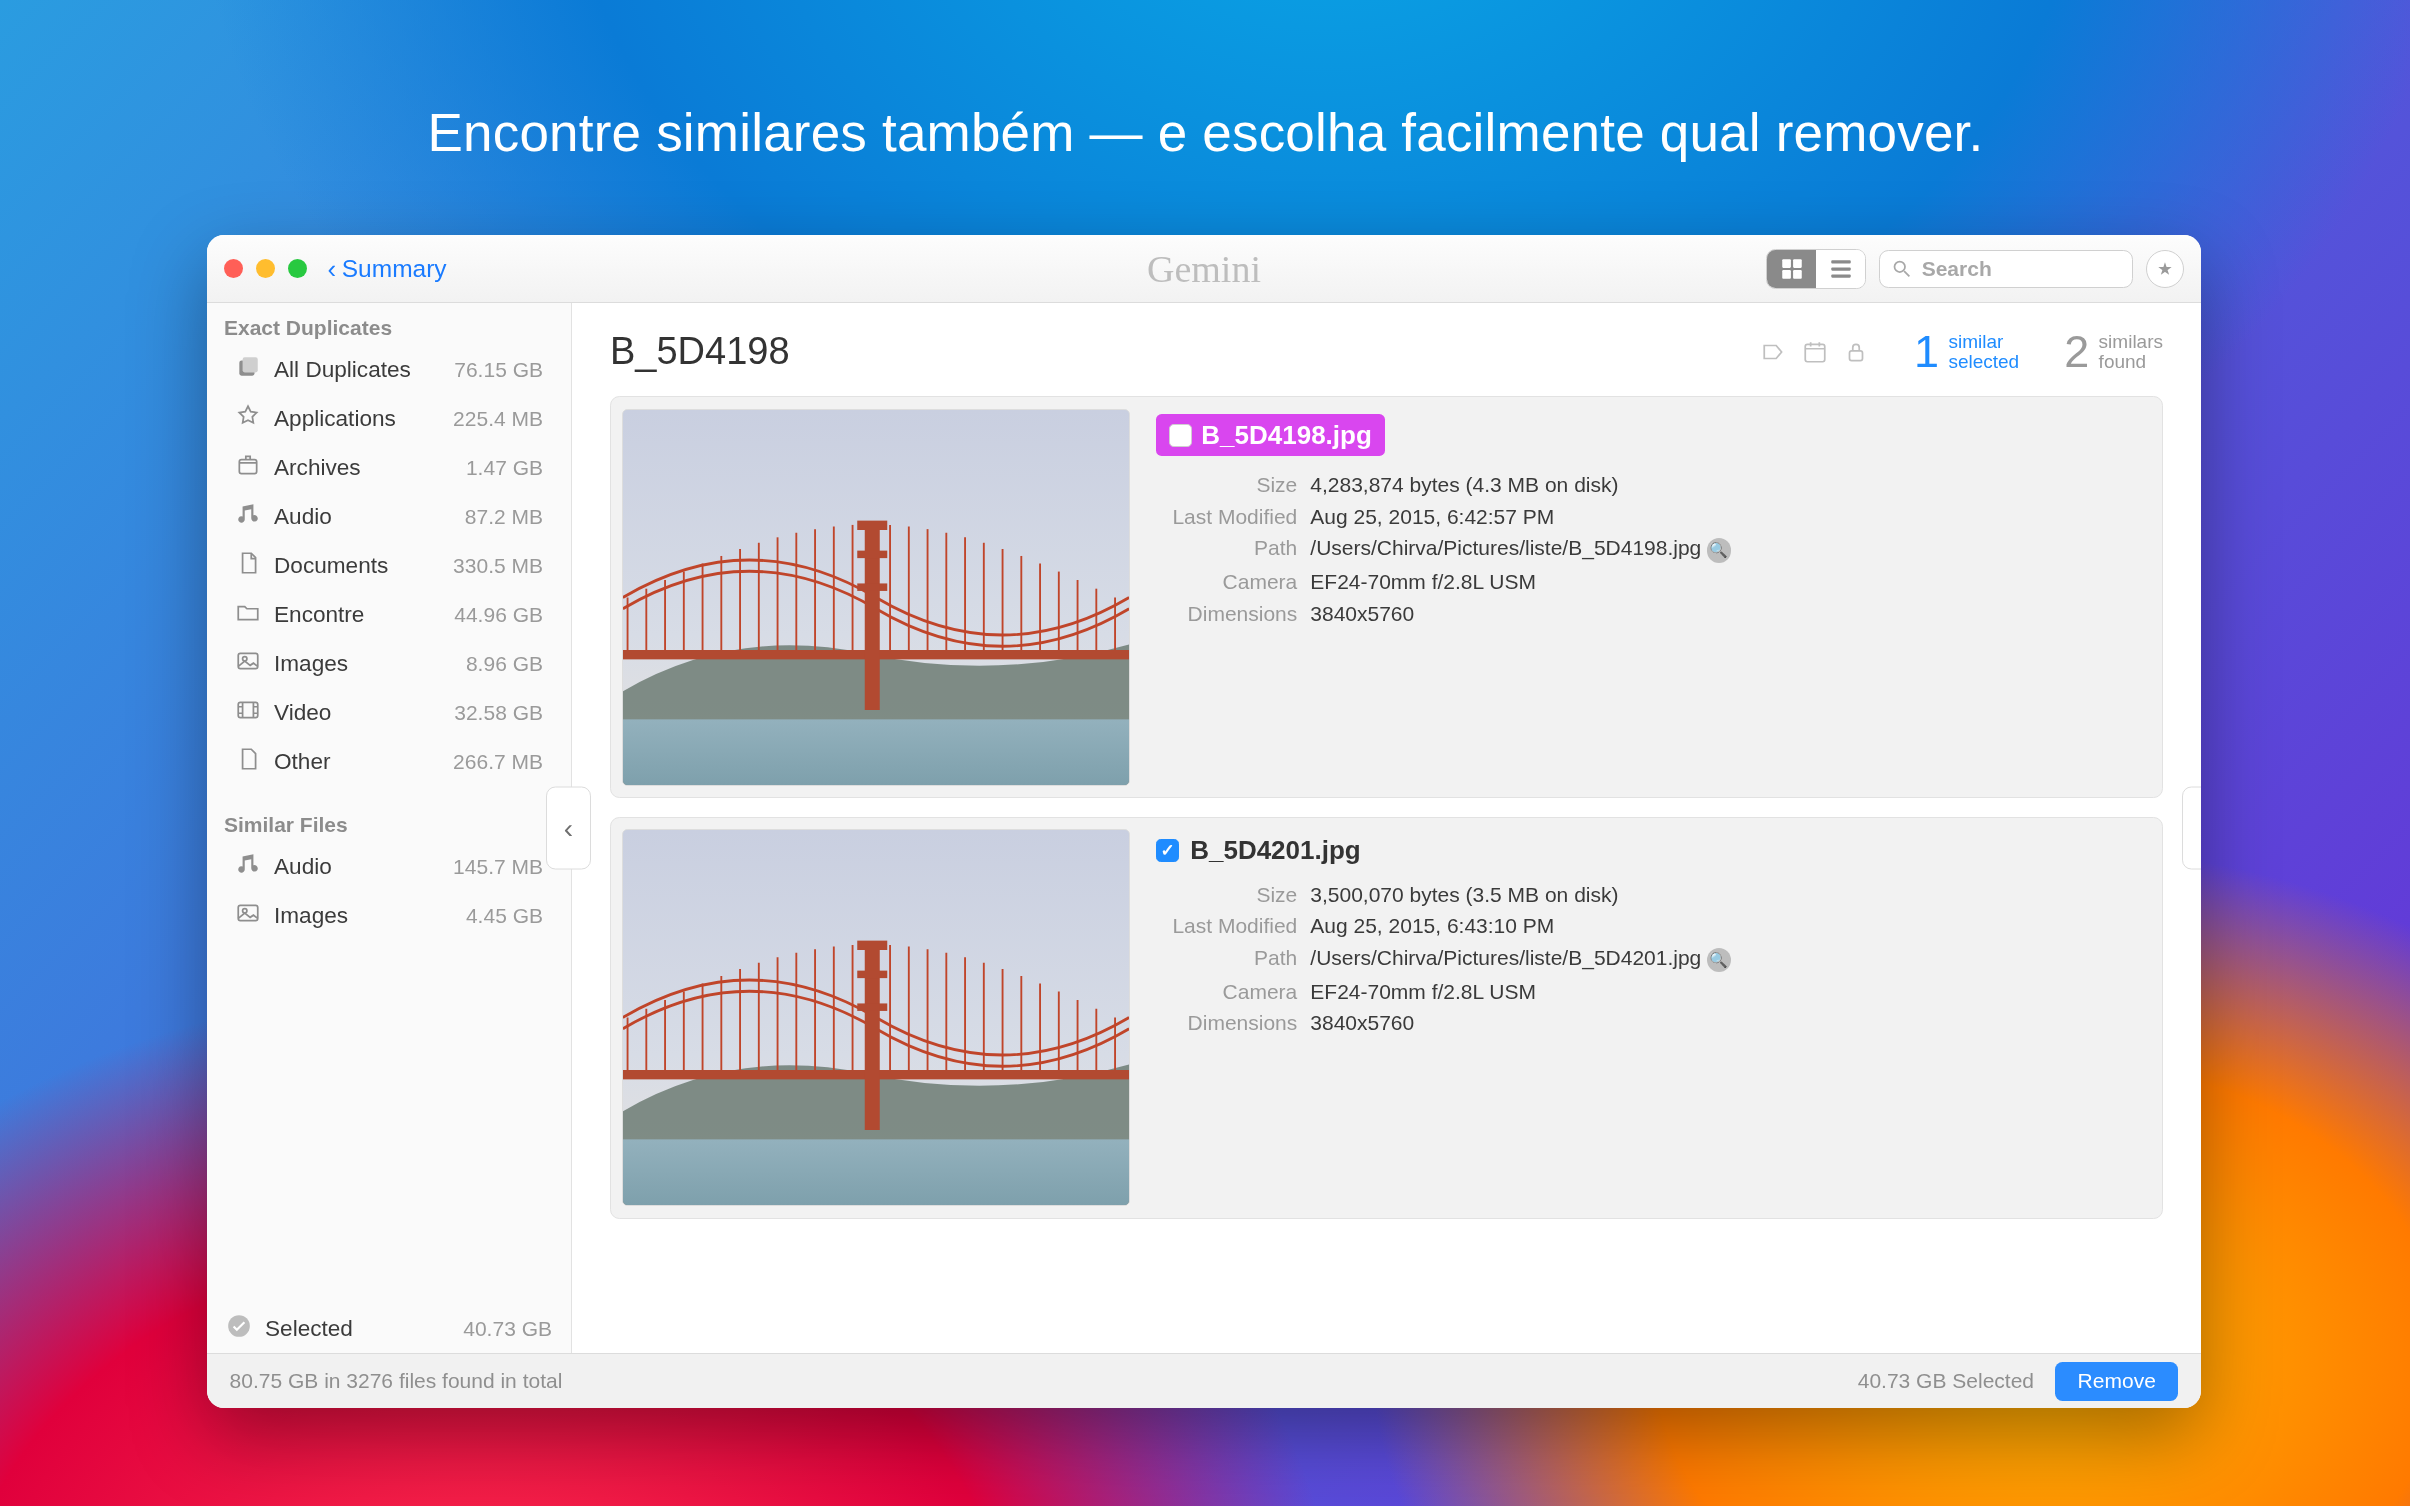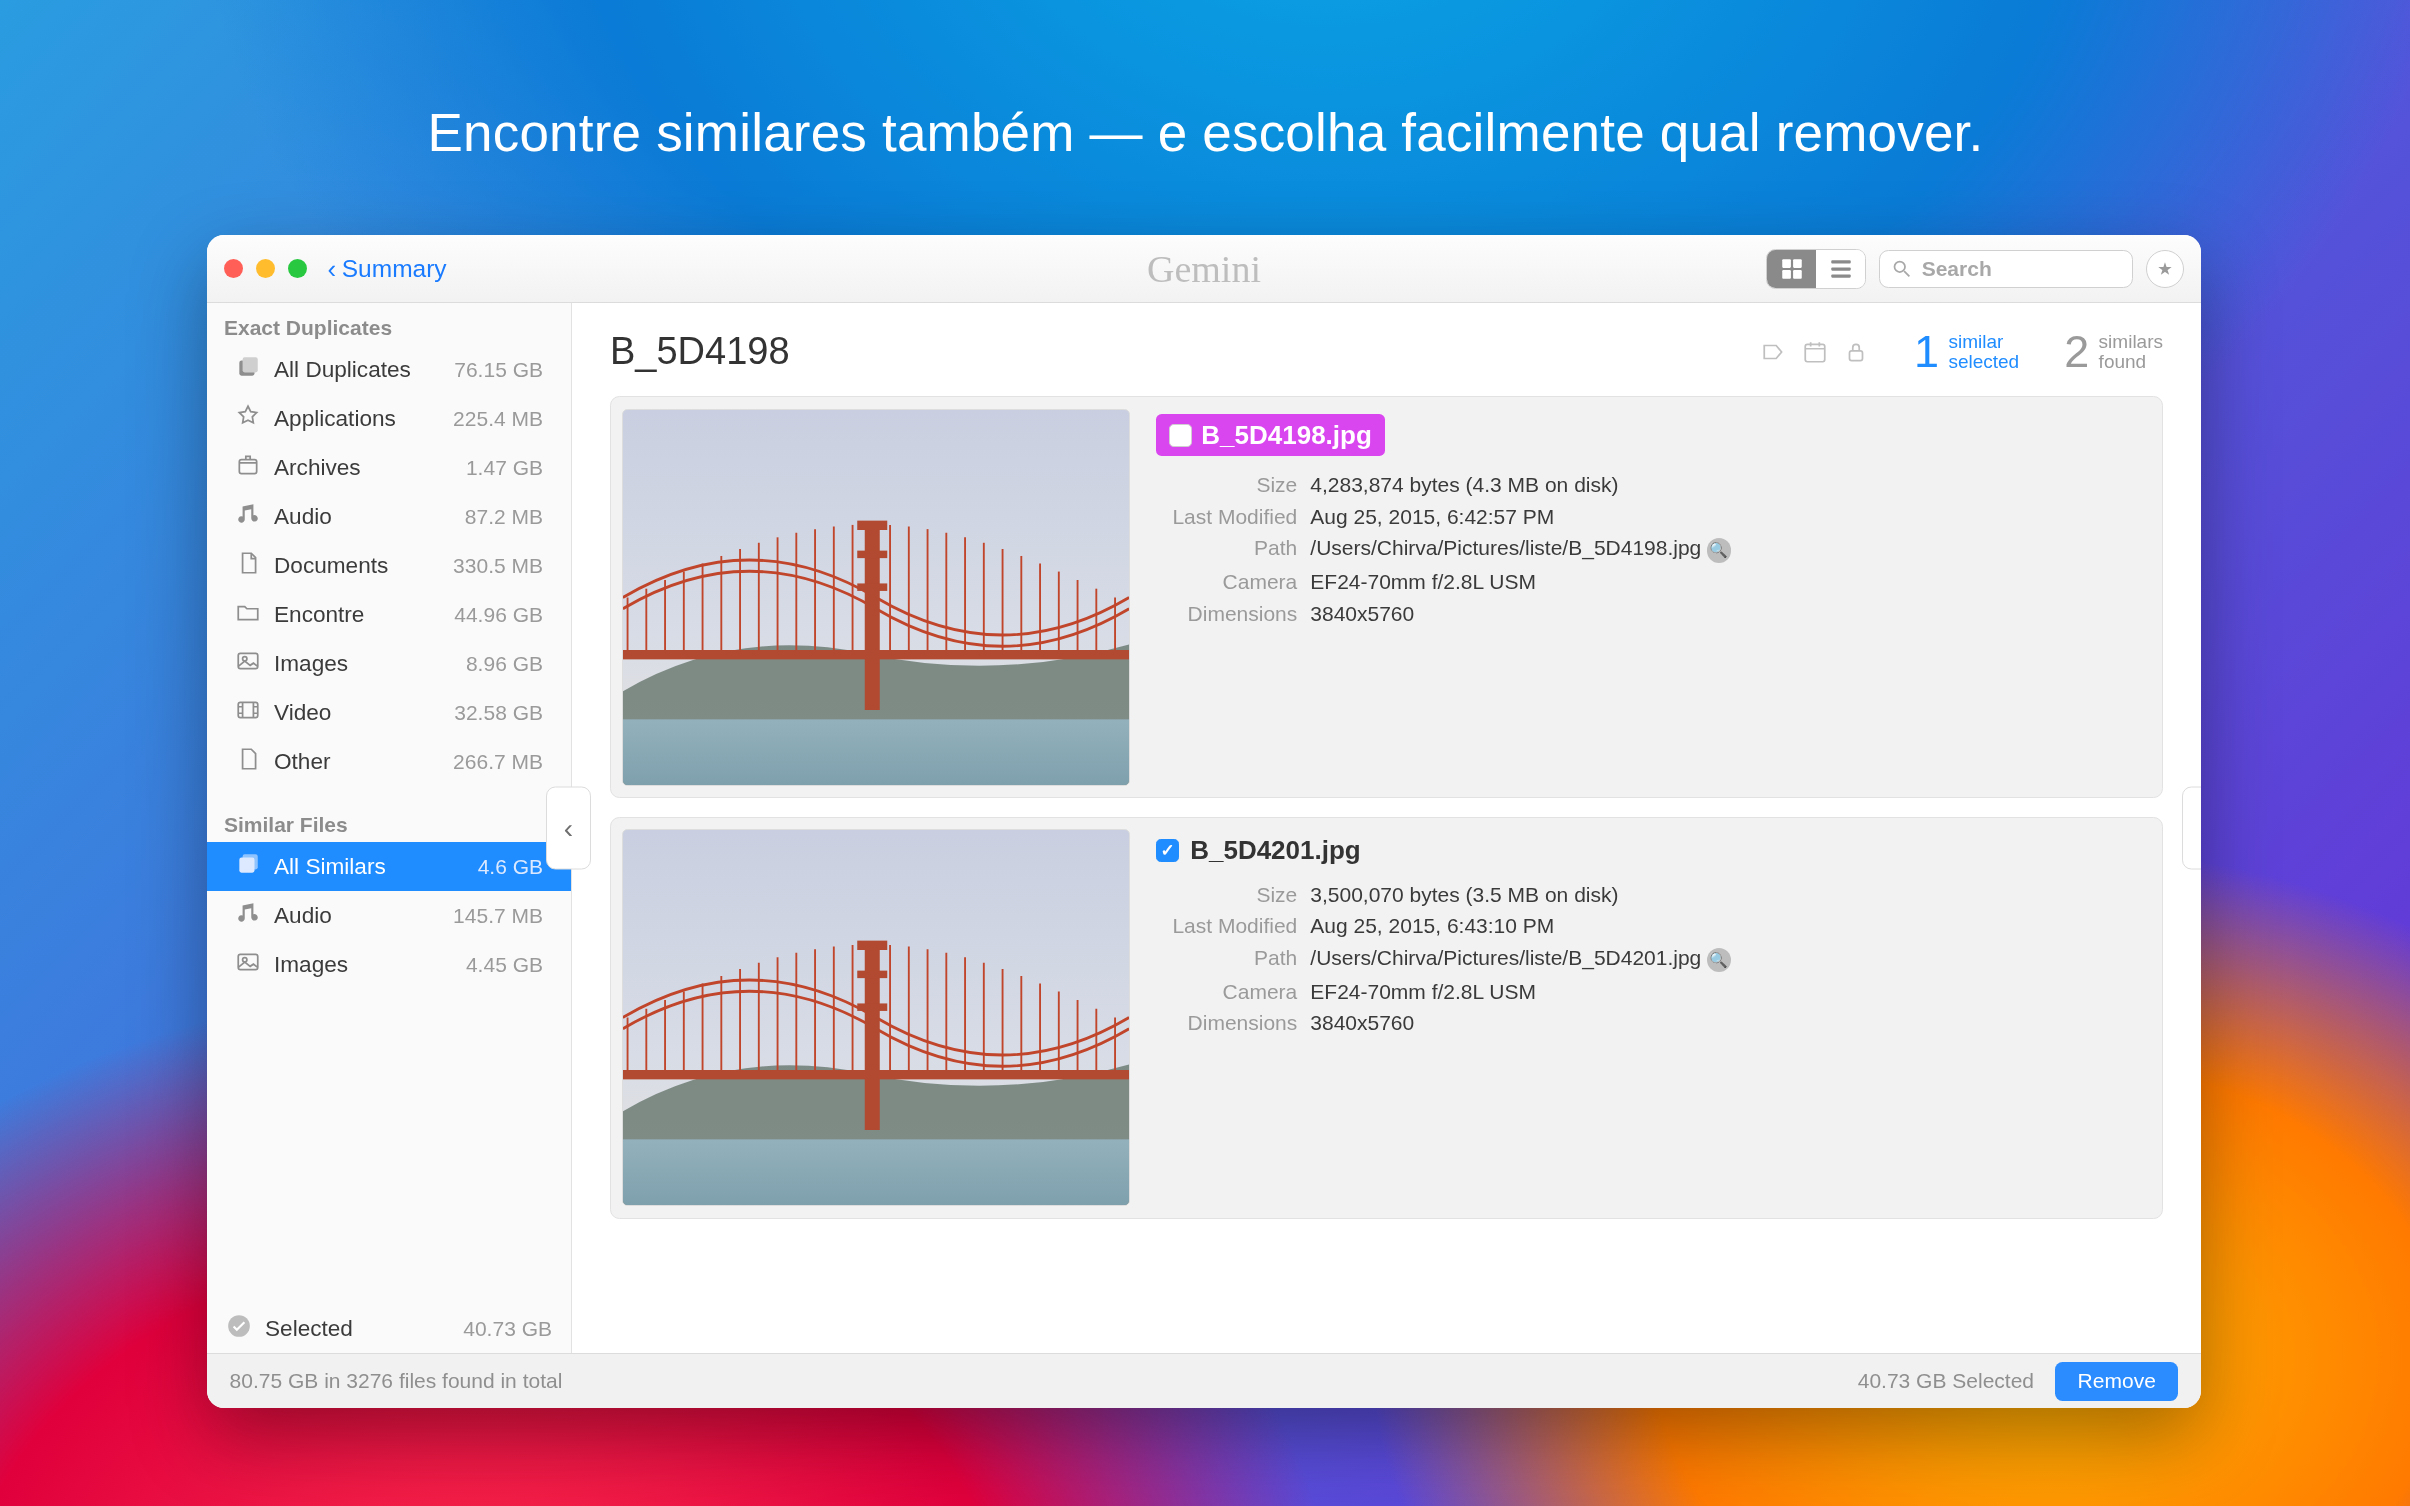--- a/index.html
+++ b/index.html
@@ -212,28 +212,20 @@
             <span class="icon"><svg class="mini-ico" viewBox="0 0 24 24" style="fill:none;stroke:#8e8e8e;stroke-width:1.6">
                 <path d="M7 3h8l4 4v14H7z"></path>
               </svg></span>
             <span>Other</span>
             <span class="size">266.7 MB</span>
           </div>
         </div>
       <div class="spacer"></div>
       <div class="sec-head">Similar Files</div>
       <div id="similar-list">
-          <div class="item active">
-            <span class="icon"><svg class="mini-ico" viewBox="0 0 24 24" style="fill:currentColor">
-                <rect x="4" y="6" width="14" height="14" rx="2"></rect>
-                <rect x="7" y="3" width="14" height="14" rx="2" opacity=".6"></rect>
-              </svg></span>
-            <span>All Similars</span>
-            <span class="size">4.6 GB</span>
-          </div>
           <div class="item">
             <span class="icon"><svg class="mini-ico" viewBox="0 0 24 24" style="fill:#8e8e8e">
                 <path d="M9 17a3 3 0 1 1-2-2.8V5l10-2v10.2A3 3 0 1 1 15 16V7.6L9 8.8z"></path>
               </svg></span>
             <span>Audio</span>
             <span class="size">145.7 MB</span>
           </div>
           <div class="item">
             <span class="icon"><svg class="mini-ico" viewBox="0 0 24 24" style="fill:none;stroke:#8e8e8e;stroke-width:1.6">
                 <rect x="3" y="5" width="18" height="14" rx="2"></rect>

